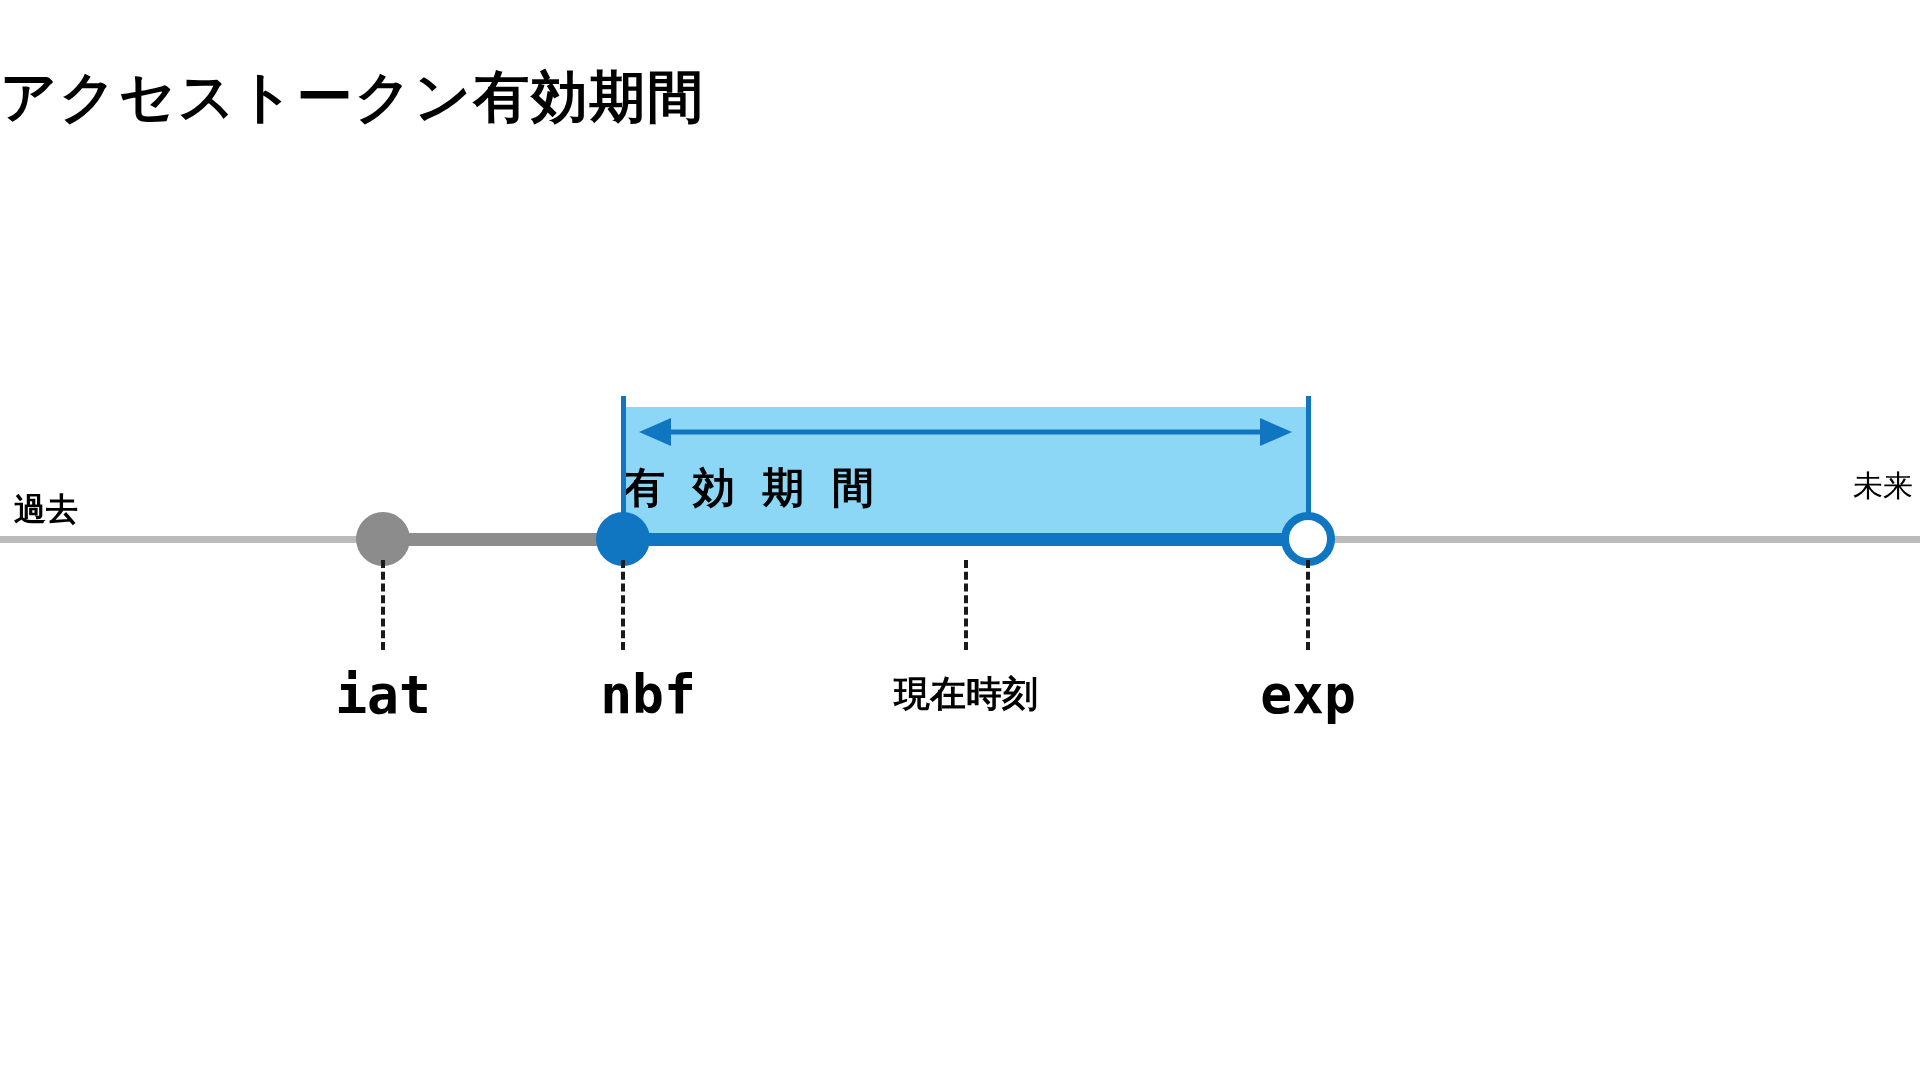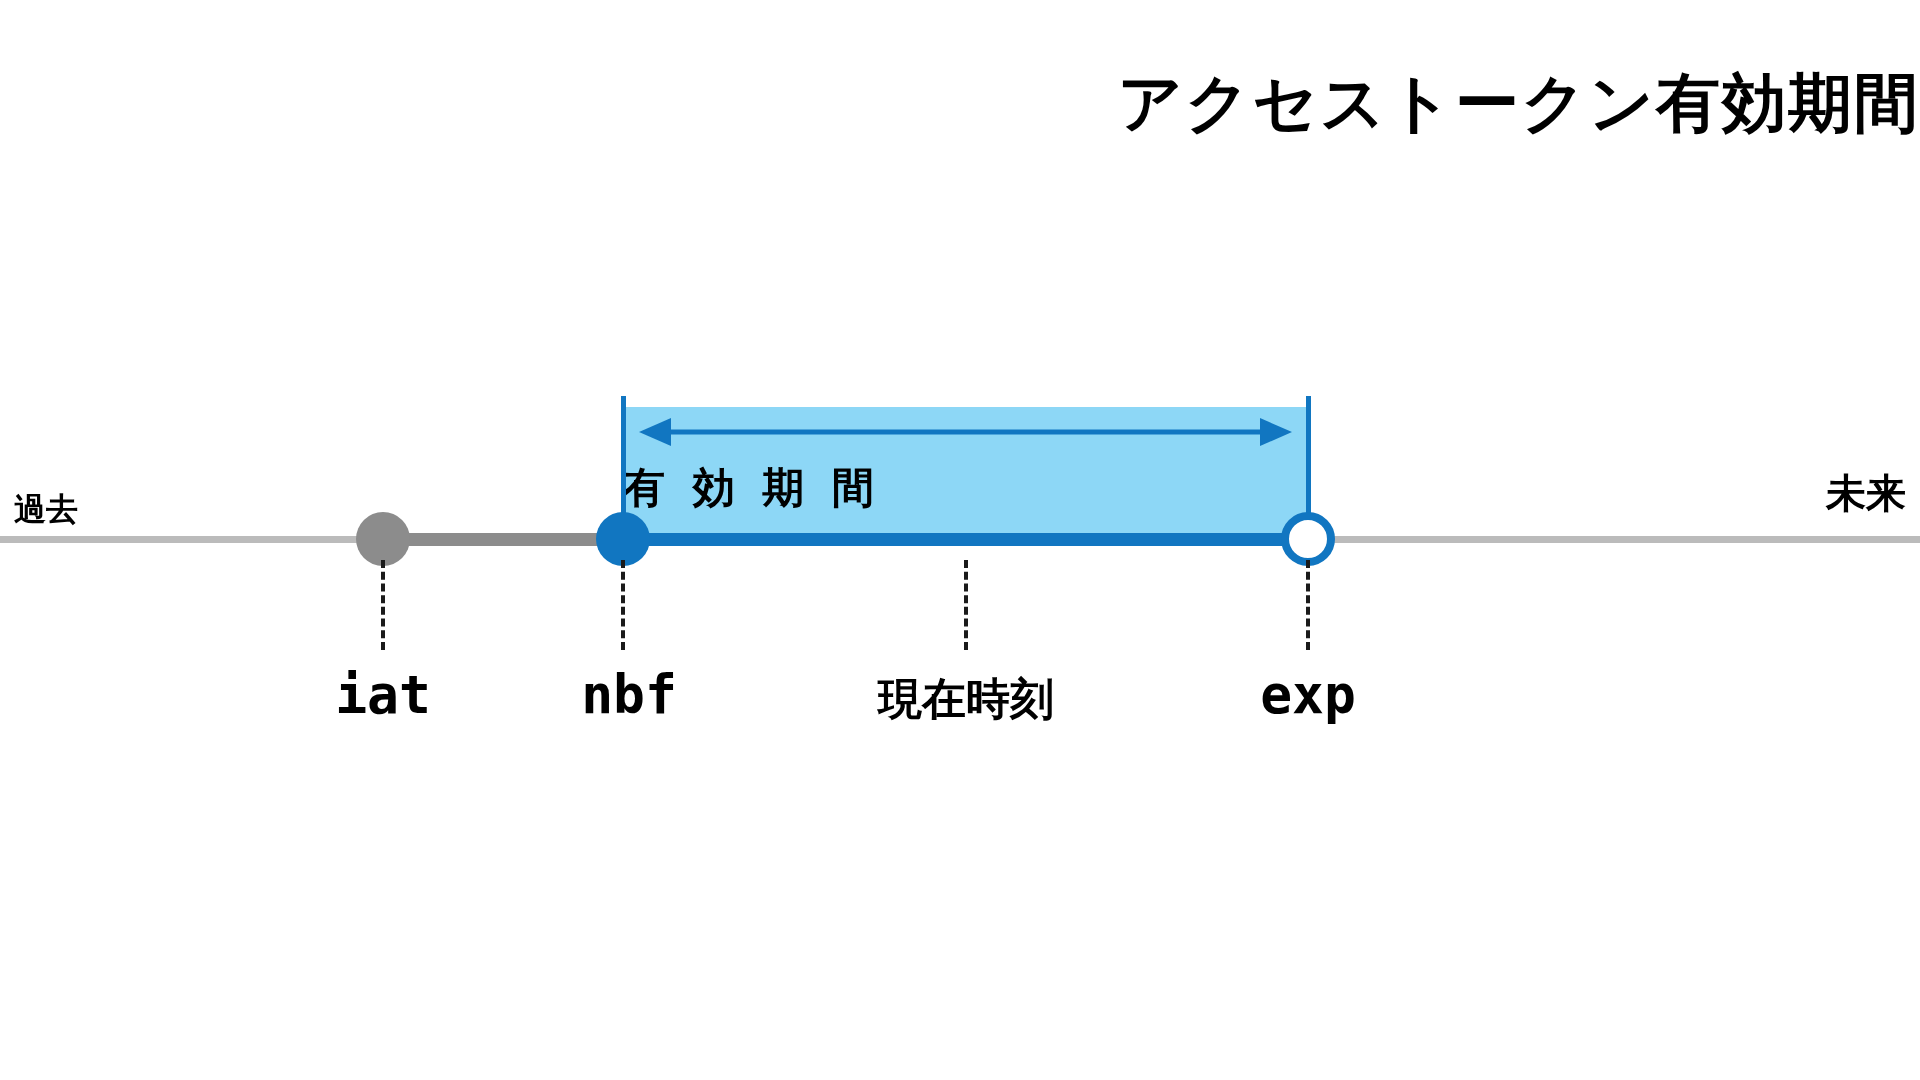--- a/index.html
+++ b/index.html
@@ -18,36 +18,36 @@
     height: 1080px;
     background: #ffffff;
     overflow: hidden;
     font-family: "Liberation Sans", sans-serif;
     color: var(--text);
   }
   .title {
     position: absolute;
     top: 60px; left: 0;
     width: 100%;
-    text-align: right;
-    font-size: 64px;
+    text-align: left;
+    font-size: 56px;
     font-weight: bold;
     letter-spacing: 2px;
   }
   .past-label {
     position: absolute;
     left: 14px; top: 488px;
     font-size: 32px;
     font-weight: 600;
   }
   .future-label {
     position: absolute;
-    right: 14px; top: 466px;
-    font-size: 40px;
-    font-weight: 700;
+    right: 7px; top: 466px;
+    font-size: 30px;
+    font-weight: 400;
   }
   .validity-rect {
     position: absolute;
     left: 623px; top: 407px;
     width: 685px; height: 130px;
     background: var(--light-blue);
   }
   .validity-label {
     position: absolute;
     left: 623px; top: 460px;
@@ -104,27 +104,27 @@
   .marker-label {
     position: absolute;
     top: 664px;
     transform: translateX(-50%);
     font-family: "DejaVu Sans Mono", monospace;
     font-weight: bold;
     font-size: 53px;
     white-space: nowrap;
   }
   .marker-label-iat { left: 383px; }
-  .marker-label-nbf { left: 629px; }
+  .marker-label-nbf { left: 648px; }
   .marker-label-exp { left: 1308px; text-align: right; }
   .marker-label-now {
     left: 966px;
     top: 670px;
     font-family: Liberation Mono, monospace;
-    font-size: 44px;
+    font-size: 36px;
     font-weight: 600;
   }
 </style>
 </head>
 <body>
 
 <div class="stage">
 
   <div class="title">アクセストークン有効期間</div>
 

